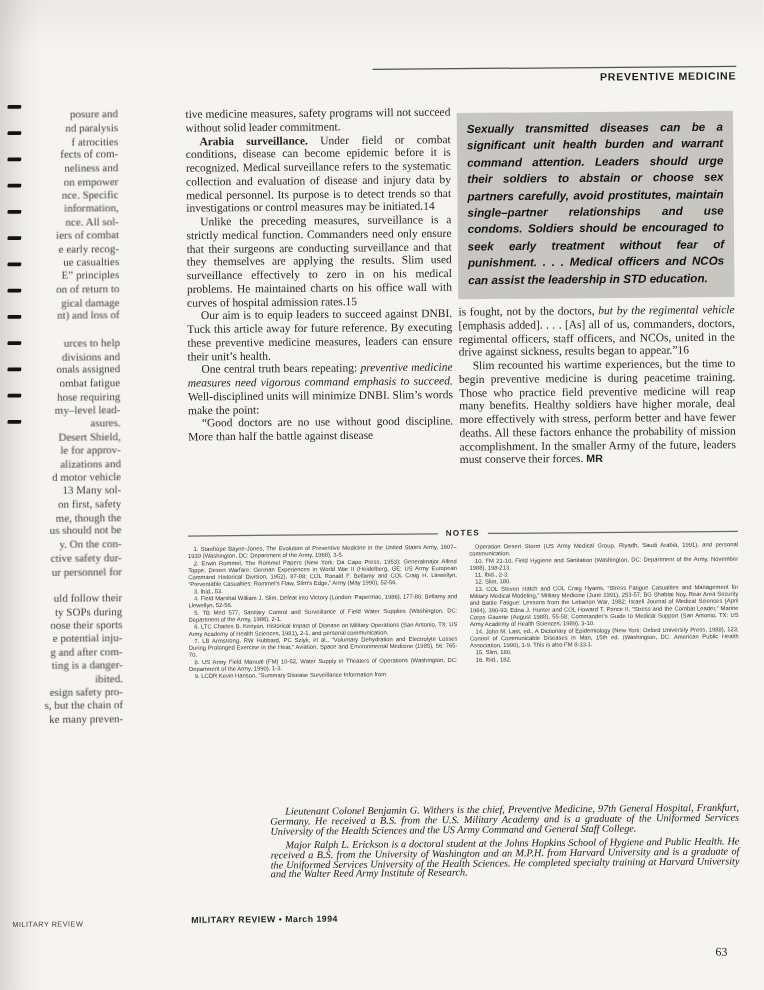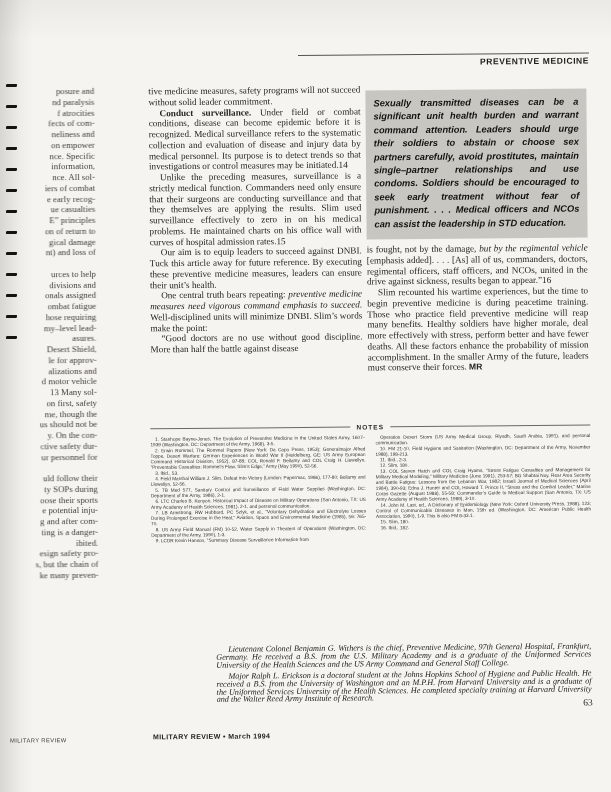--- a/index.html
+++ b/index.html
@@ -85,21 +85,21 @@
   }
   .bio p{margin:0 0 3px 0;text-indent:12px;}
 
   
   .footer-center{
     position:absolute;left:150px;top:732px;
     font-family:"Liberation Sans","DejaVu Sans",sans-serif;
     font-size:7px;font-weight:bold;letter-spacing:0.4px;color:#24231f;
   }
   .footer-page{
-    position:absolute;left:558px;top:700px;width:32px;text-align:right;
+    position:absolute;left:558px;top:760px;width:32px;text-align:center;
     font-size:9.5px;color:#24231f;
   }
   .footer-corner{
     position:absolute;left:7px;top:735px;
     font-family:"Liberation Sans","DejaVu Sans",sans-serif;
     font-size:5.8px;letter-spacing:0.4px;color:#3c3a35;
   }
 </style>
 </head>
 <body>
@@ -172,36 +172,36 @@
 esign safety pro-
 s, but the chain of
 ke many preven-</div>
 
     <div class="head-rule"></div>
     <div class="running-head">PREVENTIVE MEDICINE</div>
 
     <div class="col col-left">
       <p class="noindent">tive medicine measures, safety programs will not succeed without solid leader commitment.</p>
       <p>
-        <b class="lead">Conduct surveillance.</b><span> Under field or combat conditions, disease can become epidemic before it is recognized. Medical surveillance refers to the systematic collection and evaluation of disease and injury data by medical personnel. Its purpose is to detect trends so that investigations or control measures may be initiated.14</span>
+        <b class="lead">Arabia surveillance.</b><span> Under field or combat conditions, disease can become epidemic before it is recognized. Medical surveillance refers to the systematic collection and evaluation of disease and injury data by medical personnel. Its purpose is to detect trends so that investigations or control measures may be initiated.14</span>
       </p>
       <p>Unlike the preceding measures, surveillance is a strictly medical function. Commanders need only ensure that their surgeons are conducting surveillance and that they themselves are applying the results. Slim used surveillance effectively to zero in on his medical problems. He maintained charts on his office wall with curves of hospital admission rates.15</p>
       <p>Our aim is to equip leaders to succeed against DNBI. Tuck this article away for future reference. By executing these preventive medicine measures, leaders can ensure their unit’s health.</p>
       <p>
         <span>One central truth bears repeating: </span><i>preventive medicine measures need vigorous command emphasis to succeed.</i><span> Well-disciplined units will minimize DNBI. Slim’s words make the point:</span>
       </p>
       <p>“Good doctors are no use without good discipline. More than half the battle against disease</p>
     </div>
 
     <div class="col col-right">
       <div class="callout">
         <p>Sexually transmitted diseases can be a significant unit health burden and warrant command attention. Leaders should urge their soldiers to abstain or choose sex partners carefully, avoid prostitutes, maintain single–partner relationships and use condoms. Soldiers should be encouraged to seek early treatment without fear of punishment. . . . Medical officers and NCOs can assist the leadership in STD education.</p>
       </div>
       <p class="noindent">
-        <span>is fought, not by the damage, </span><i>but by the regimental vehicle</i><span> [emphasis added]. . . . [As] all of us, commanders, doctors, regimental officers, staff officers, and NCOs, united in the drive against sickness, results began to appear.”16</span>
+        <span>is fought, not by the doctors, </span><i>but by the regimental vehicle</i><span> [emphasis added]. . . . [As] all of us, commanders, doctors, regimental officers, staff officers, and NCOs, united in the drive against sickness, results began to appear.”16</span>
       </p>
       <p>
         <span>Slim recounted his wartime experiences, but the time to begin preventive medicine is during peacetime training. Those who practice field preventive medicine will reap many benefits. Healthy soldiers have higher morale, deal more effectively with stress, perform better and have fewer deaths. All these factors enhance the probability of mission accomplishment. In the smaller Army of the future, leaders must conserve their forces. </span><span class="end-mark">MR</span>
       </p>
     </div>
 
     <div class="notes-sec">
       <div class="notes-head">
         <span class="nrule"></span>
         <span>NOTES</span>

